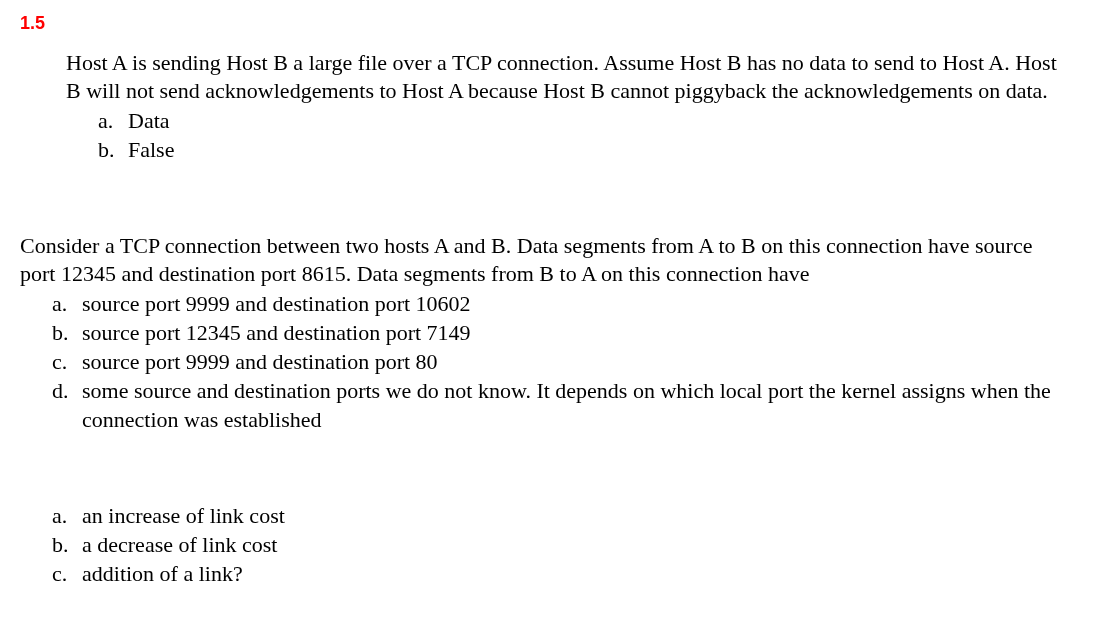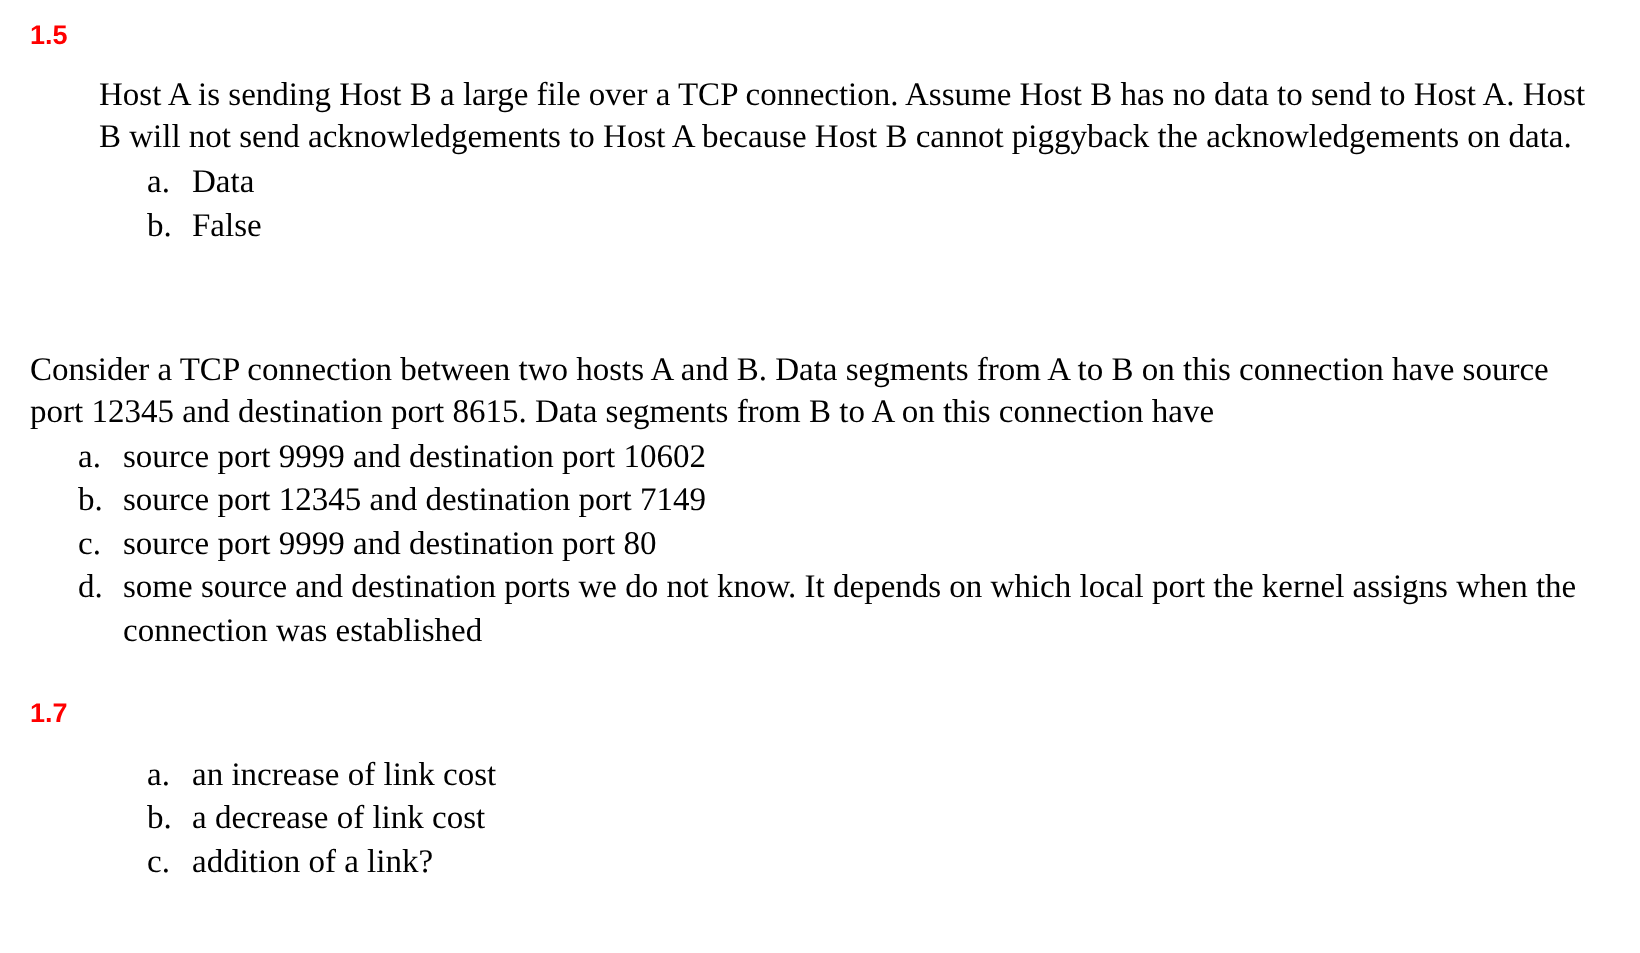--- a/index.html
+++ b/index.html
@@ -87,21 +87,20 @@
       </div>
       <div class="option">
         <span class="option-letter">d.</span>
         <span class="option-text">some source and destination ports we do not know. It depends on which local port the kernel assigns when the connection was established</span>
       </div>
     </div>
   </div>
 </div>
 
 <div class="question-block">
-  <div class="question-number">1.7</div>
   <div class="question-content">
     <div class="options">
       <div class="option">
         <span class="option-letter">a.</span>
         <span class="option-text">an increase of link cost</span>
       </div>
       <div class="option">
         <span class="option-letter">b.</span>
         <span class="option-text">a decrease of link cost</span>
       </div>

